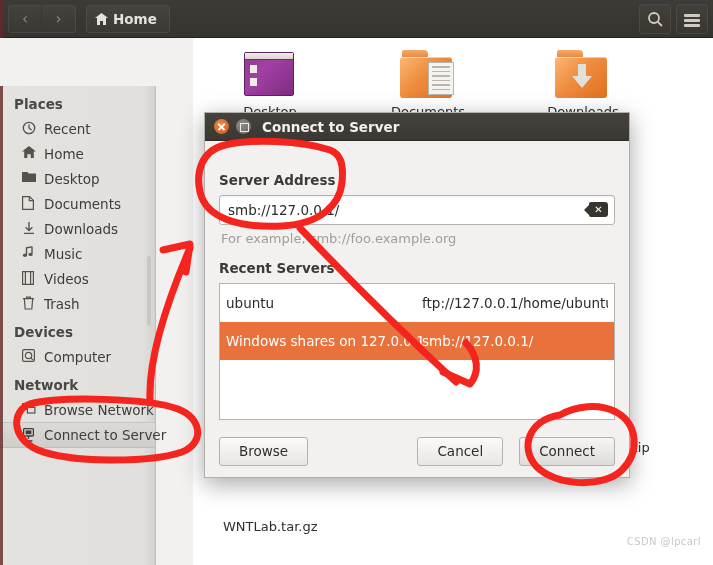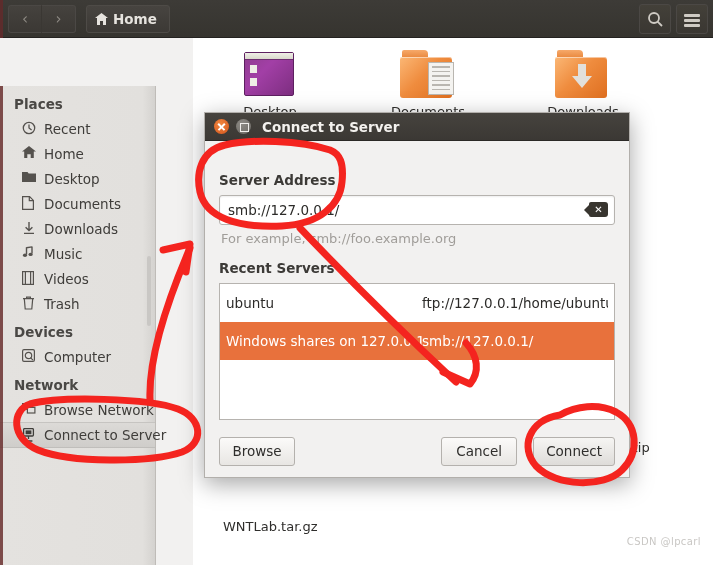--- a/index.html
+++ b/index.html
@@ -184,21 +184,21 @@
   }
   .list-row.sel { background: #e8713c; color: #fff; }
   .lr-name { width: 196px; white-space: nowrap; overflow: hidden; }
   .lr-uri  { flex: 1; white-space: nowrap; overflow: hidden; }
 
   .dlg-foot {
     position: absolute; left: 0; bottom: 0; width: 100%; height: 52px;
     display: flex; align-items: center; padding: 0 14px;
   }
   .btn {
-    height: 29px; min-width: 76px; padding: 0 12px;
+    height: 29px; min-width: 76px; padding: 0 19px;
     border: 1px solid #b4b1ad; border-radius: 3px;
     background: linear-gradient(to bottom,#fbfaf9,#e8e6e3);
     font-family: inherit; font-size: 13.5px; color: #2f2e2c;
   }
   .btn.connect{ background: linear-gradient(to bottom,#f6f5f3,#dedcd9); }
   .foot-right { margin-left: auto; display: flex; gap: 16px; }
 
   
   .annot { position: absolute; left: 0; top: 0; width: 713px; height: 565px; pointer-events: none; }
 </style>

